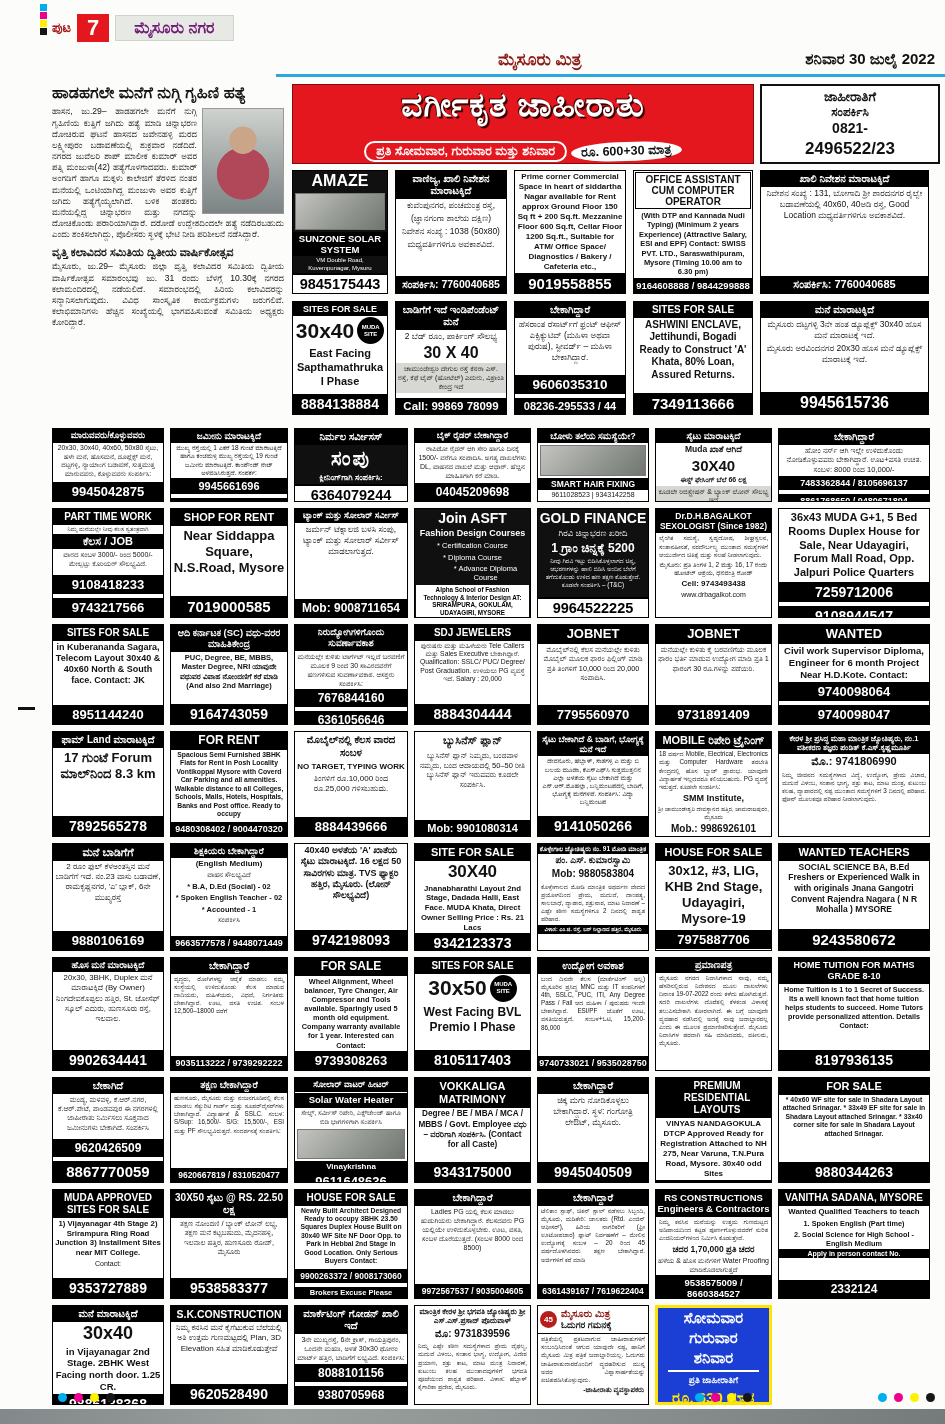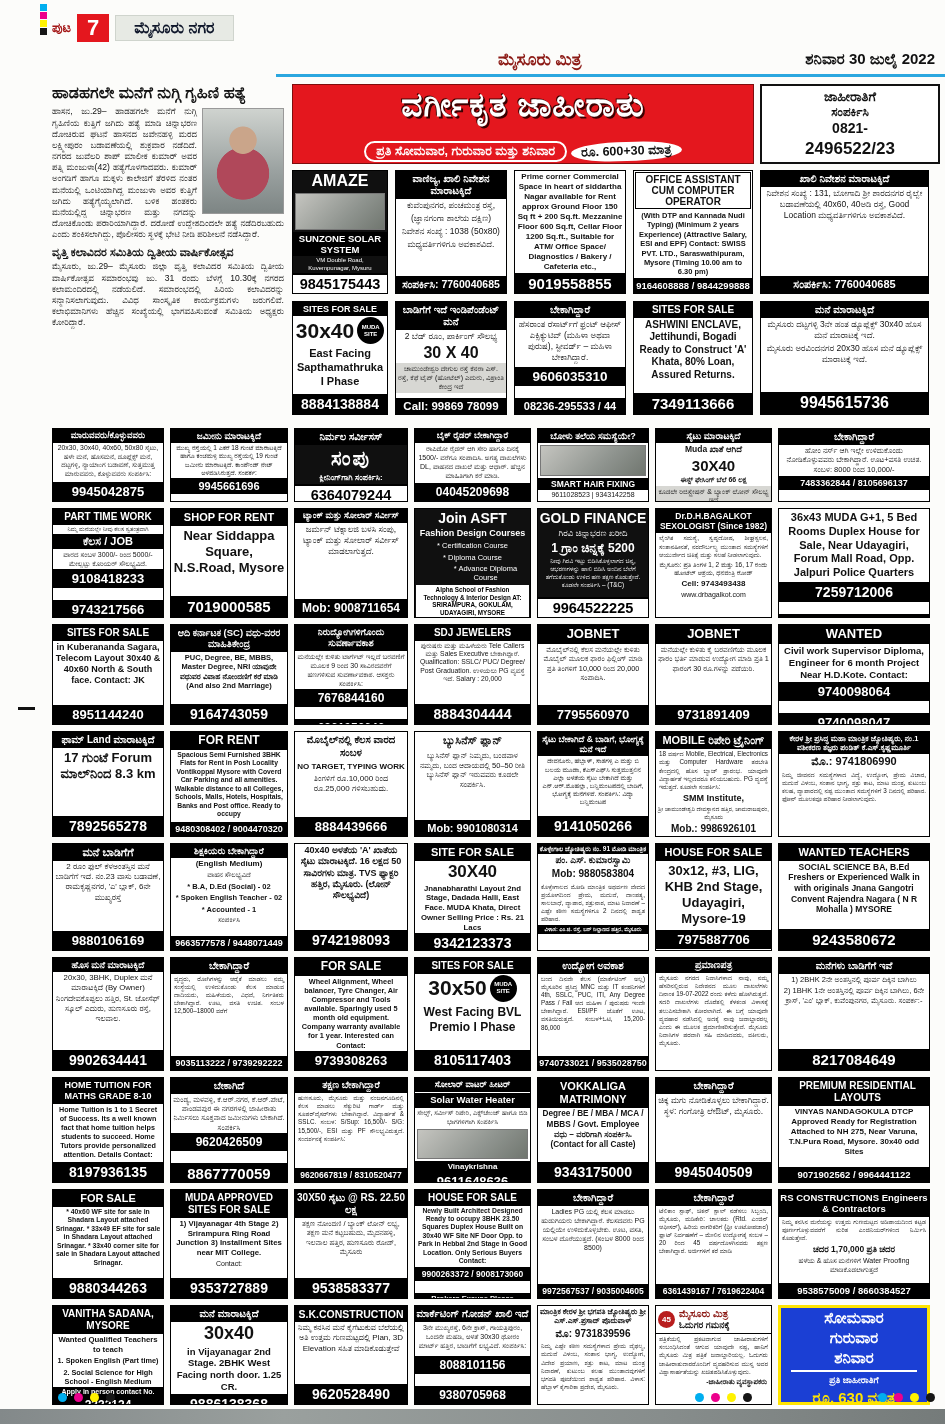--- a/index.html
+++ b/index.html
@@ -6,21 +6,21 @@
   .sheet{position:relative;width:945px;height:1424px;background:#fcfcfa;color:#111;
          font-family:"Liberation Sans","DejaVu Sans",sans-serif;overflow:hidden;}
   
   .hdr{position:relative;height:84px;}
   .regmarks{position:absolute;left:40px;top:4px;display:flex;flex-direction:column;gap:1px;}
   .regmarks span{width:7px;height:7px;display:block;}
   .pagebar{position:absolute;left:52px;top:14px;display:flex;align-items:center;gap:6px;}
   .puta{color:#a31515;font-weight:bold;font-size:13px;}
   .pagenum{background:#e4171e;color:#fff;font-weight:bold;font-size:22px;
            padding:1px 10px;line-height:26px;}
-  .section{background:#e7eae4;border:1px solid #cfd4cd;color:#0f172a;font-weight:bold;
+  .section{background:#e7eae4;border:1px solid #cfd4cd;color:#701a75;font-weight:bold;
            font-size:16px;padding:3px 18px;}
   .masthead{position:absolute;left:498px;top:50px;color:#8c1a15;font-weight:bold;font-size:17px;}
   .dateline{position:absolute;right:10px;top:50px;font-weight:bold;font-size:15px;color:#111;}
   .blueline{position:absolute;left:276px;right:0;top:74px;height:3px;background:#2ba7df;}
   
   .mainwrap{position:absolute;left:52px;top:84px;right:5px;}
   .toprow{display:flex;gap:8px;}
   .article{width:232px;height:338px;overflow:hidden;}
   .article h1{font-size:16px;line-height:1.15;margin:0 0 4px 0;font-weight:bold;}
   .article h2{font-size:11px;text-align:left;margin:6px 0 2px 0;font-weight:bold;}
@@ -71,21 +71,21 @@
   .p-b{font-weight:bold;font-size:8.5px;text-align:center;padding:1px 2px;line-height:1.25;}
   .p-n{font-size:8.5px;text-align:center;padding:1px 2px;line-height:1.3;}
   .p-s{font-size:7px;text-align:center;padding:1px 2px;line-height:1.25;}
   .p-sj{font-size:6.3px;text-align:justify;padding:1px 3px;line-height:1.3;}
   .p-sr{font-size:7px;text-align:right;padding:1px 4px;font-weight:bold;}
   .p-inv{background:#000;color:#fff;font-size:8px;text-align:center;font-weight:bold;
          padding:1px;flex-shrink:0;}
   .p-gray{background:#d7d7d3;color:#111;font-size:7px;text-align:center;padding:2px;line-height:1.25;}
   .p-ph{background:#000;color:#fff;font-weight:bold;text-align:center;font-size:12px;
         padding:2px 1px;margin-top:auto;flex-shrink:0;}
-  .p-ph + .p-ph,.p-ph + .p-inv,.p-ph + .p-s{margin-top:12px;}
+  .p-ph + .p-ph,.p-ph + .p-inv,.p-ph + .p-s{margin-top:4px;}
   .p-phw{background:#fff;color:#000;font-weight:bold;font-size:14.5px;text-align:center;
          border-top:2px solid #000;margin-top:auto;padding:1px;}
   .p-yl{color:#ffe400;font-weight:bold;font-size:15px;text-align:center;padding:2px;}
   .p-bw{color:#fff;font-weight:bold;font-size:15px;text-align:center;padding:1px;}
   .p-rule{border-top:2px solid #fff;margin:2px 10px;}
   .p-bb{display:flex;align-items:center;justify-content:center;gap:3px;padding:1px;}
   .bb-big{font-weight:bold;font-size:21px;}
   .bb-badge{background:#000;color:#fff;border-radius:50%;width:27px;height:27px;font-size:6px;
       font-weight:bold;display:flex;align-items:center;justify-content:center;text-align:center;
       line-height:1.1;flex-shrink:0;}
@@ -457,26 +457,20 @@
         <div class="ad">
           <div class="p-h" style="font-size: 10px;">ಉದ್ಯೋಗ ಅವಕಾಶ</div>
           <div class="p-sj">ಬಂದ ದಿನವೇ ಕೆಲಸ (ಮಾರ್ಕೆಟಿಂಗ್ ಅಲ್ಲ) ಮೈಸೂರಿನ ಪ್ರಸಿದ್ಧ MNC ಮತ್ತು IT ಕಂಪನಿಗಳಿಗೆ 4th, SSLC, PUC, ITI, Any Degree Pass / Fail ಆದ ಮಹಿಳಾ / ಪುರುಷರು ಇಂದೇ ಬೇಕಾಗಿದ್ದಾರೆ. ESI/PF ಜೊತೆಗೆ ಊಟ, ವಸತಿಯಿರುತ್ತದೆ. ಸಂಬಳ+ಓಟಿ, 15,200-86,000</div>
           <div class="p-ph" style="font-size: 9px;">9740733021 / 9535028750</div>
         </div>
         <div class="ad">
           <div class="p-h" style="font-size: 9.5px;">ಪ್ರಮಾಣಪತ್ರ</div>
           <div class="p-sj">ಮೈಸೂರು ನಗರದ ನಿವಾಸಿಗಳಾದ ನಾವು, ನಮ್ಮ ಹೆಸರಿನಲ್ಲಿರುವ ನಿವೇಶನದ ಮೂಲ ದಾಖಲೆಗಳು ದಿನಾಂಕ 19-07-2022 ರಂದು ಕಳೆದು ಹೋಗಿರುತ್ತವೆ. ಸದರಿ ದಾಖಲೆಗಳು ದೊರೆತಲ್ಲಿ ಕೆಳಕಂಡ ವಿಳಾಸಕ್ಕೆ ತಲುಪಿಸಬೇಕಾಗಿ ಕೋರಲಾಗಿದೆ. ಈ ಬಗ್ಗೆ ಯಾವುದೇ ವ್ಯವಹಾರ ನಡೆಸಿದಲ್ಲಿ ಅದಕ್ಕೆ ನಾವು ಜವಾಬ್ದಾರರಲ್ಲ ಎಂದು ಈ ಮೂಲಕ ಪ್ರಮಾಣೀಕರಿಸುತ್ತೇವೆ. ಮೈಸೂರು ನಿವಾಸಿಗಳ ಪರವಾಗಿ ಸಹಿ ಮಾಡಿದವರು, ವಕೀಲರು, ಮೈಸೂರು.</div>
         </div>
         <div class="ad">
-          <div class="p-h" style="font-size: 10px;">ಮನೆಗಳು ಬಾಡಿಗೆಗೆ ಇವೆ</div>
-          <div class="p-n" style="font-size: 7.5px;">1) 2BHK 2ನೇ ಅಂತಸ್ತಿನಲ್ಲಿ ಪೂರ್ವ ದಿಕ್ಕಿನ ಬಾಗಿಲು</div>
-          <div class="p-n" style="font-size: 7.5px;">2) 1BHK 1ನೇ ಅಂತಸ್ತಿನಲ್ಲಿ ಪೂರ್ವ ದಿಕ್ಕಿನ ಬಾಗಿಲು, 6ನೇ ಕ್ರಾಸ್, 'ಎಂ' ಬ್ಲಾಕ್, ಕುವೆಂಪುನಗರ, ಮೈಸೂರು. ಸಂಪರ್ಕ:-</div>
-          <div class="p-ph" style="font-size: 15px;">8217084649</div>
-        </div>
-        <div class="ad">
           <div class="p-h2" style="font-size: 9px;">HOME TUITION FOR MATHS GRADE 8-10</div>
           <div class="p-b" style="font-size: 7.2px;">Home Tuition is 1 to 1 Secret of Success. Its a well known fact that home tuition helps students to succeed. Home Tutors provide personalized attention. Details Contact:</div>
           <div class="p-ph" style="font-size: 14px;">8197936135</div>
         </div>
         <div class="ad">
           <div class="p-h" style="font-size: 10px;">ಬೇಕಾಗಿದೆ</div>
           <div class="p-n" style="font-size: 7.3px;">ಮಂಡ್ಯ, ಮಳವಳ್ಳಿ, ಕೆ.ಆರ್.ನಗರ, ಕೆ.ಆರ್.ಪೇಟೆ, ಪಾಂಡವಪುರ ಈ ನಗರಗಳಲ್ಲಿ ಜಾಹೀರಾತು ನಿರ್ಮಿಸಲು ಸೂಕ್ತವಾದ ಜಮೀನುಗಳು ಬೇಕಾಗಿದೆ. ಸಂಪರ್ಕಿಸಿ</div>
           <div class="p-ph" style="font-size: 12px;">9620426509</div>
           <div class="p-ph" style="font-size: 15px;">8867770059</div>
         </div>

